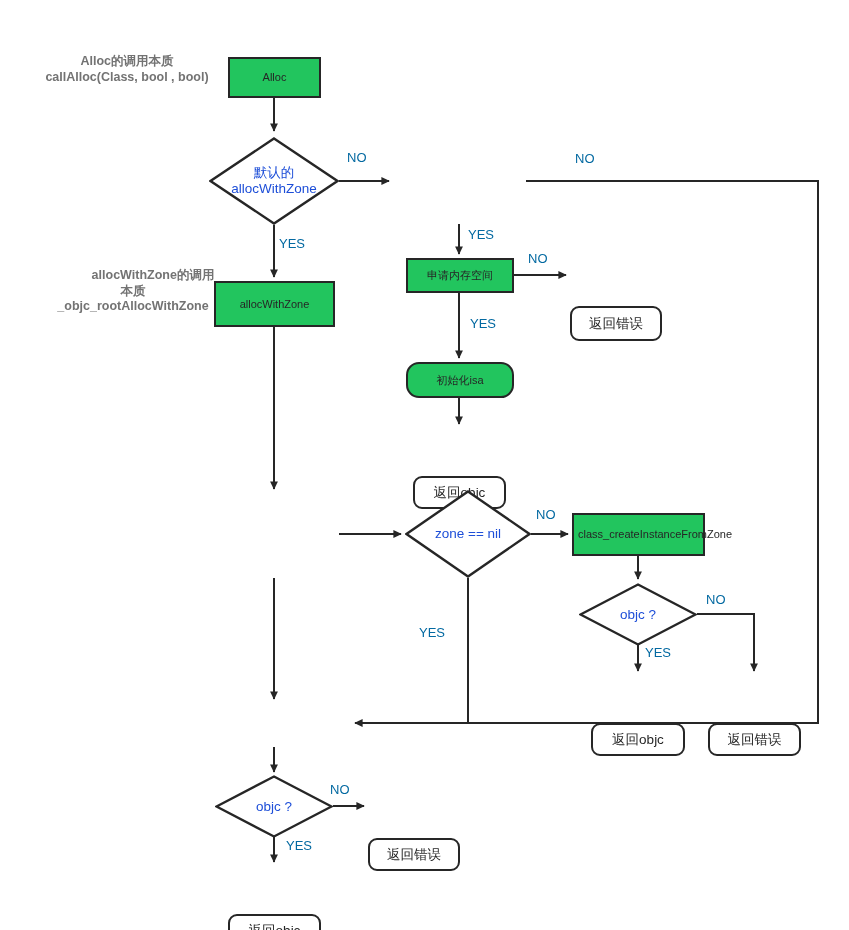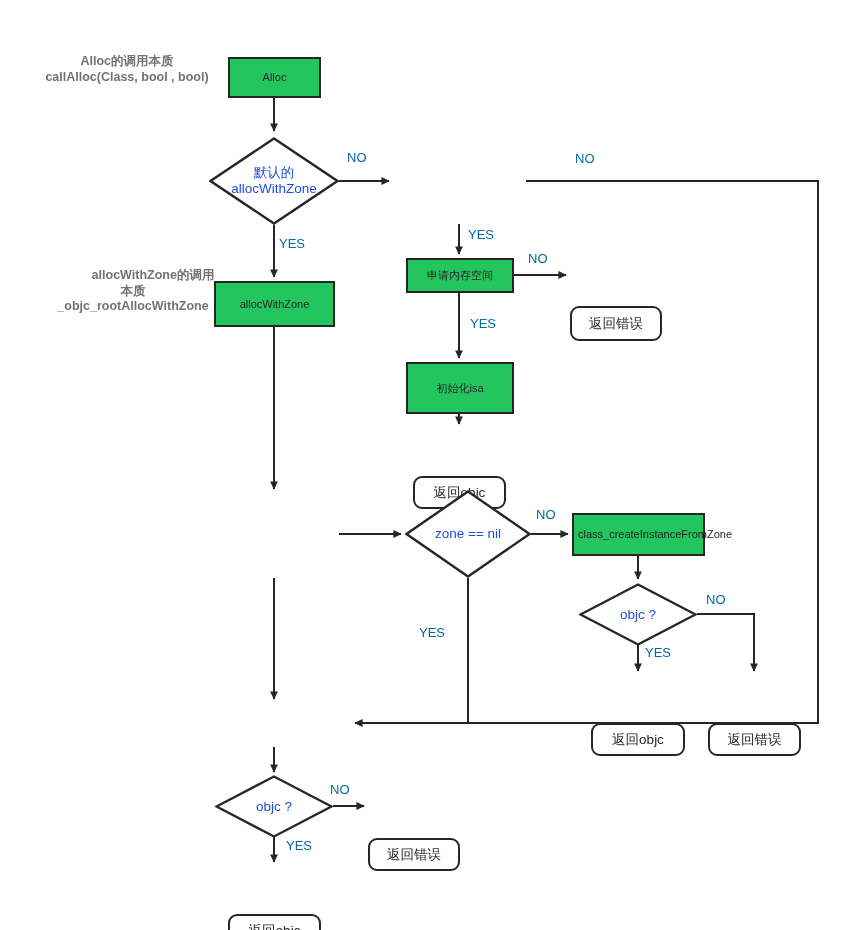--- a/index.html
+++ b/index.html
@@ -99,21 +99,21 @@
 
 
   <div class="node proc" style="left:406px;top:258px;width:108px;height:35px;">
     <span>申请内存空间</span>
   </div>
 
   <div class="node term" style="left:570px;top:258px;width:92px;height:35px;">
     <span>返回错误</span>
   </div>
 
-  <div class="node proc" style="left:406px;top:362px;width:108px;height:52px;">
+  <div class="node proc" style="left:406px;top:362px;width:108px;height:36px;border-radius:13px;">
     <span>初始化isa</span>
   </div>
 
   <div class="node term" style="left:413px;top:428px;width:93px;height:33px;">
     <span>返回objc</span>
   </div>
 
   <div class="node proc" style="left:214px;top:281px;width:121px;height:46px;">
     <span>allocWithZone</span>
   </div>

